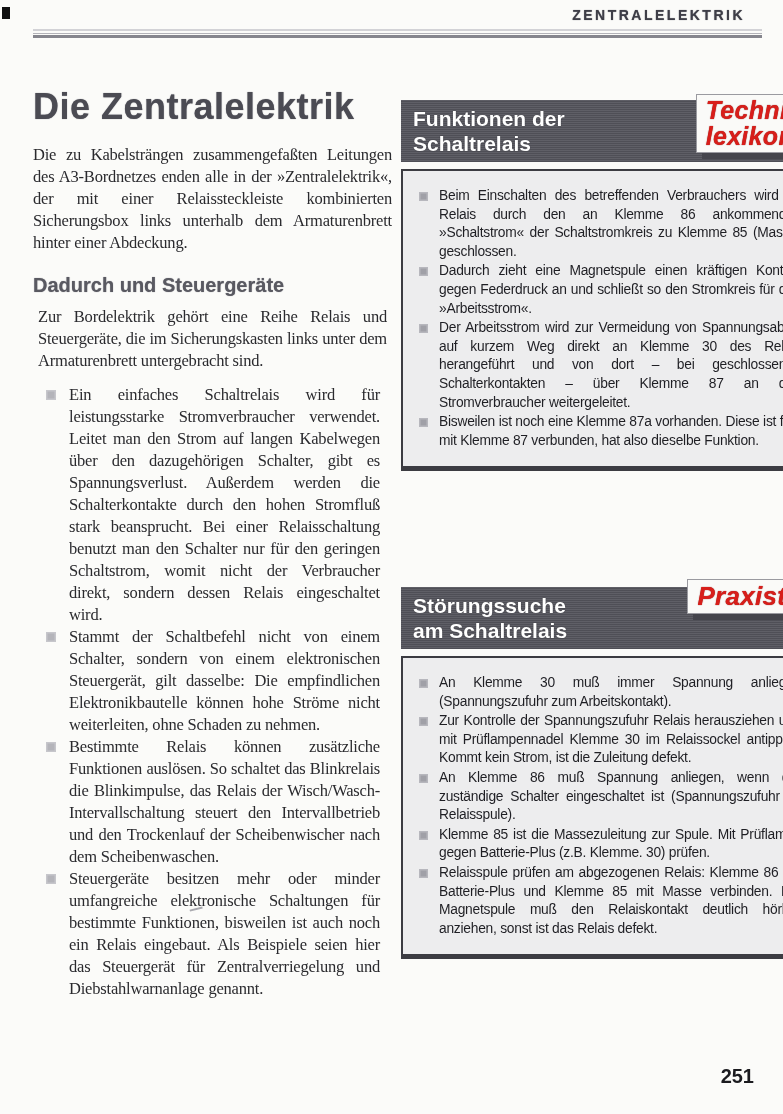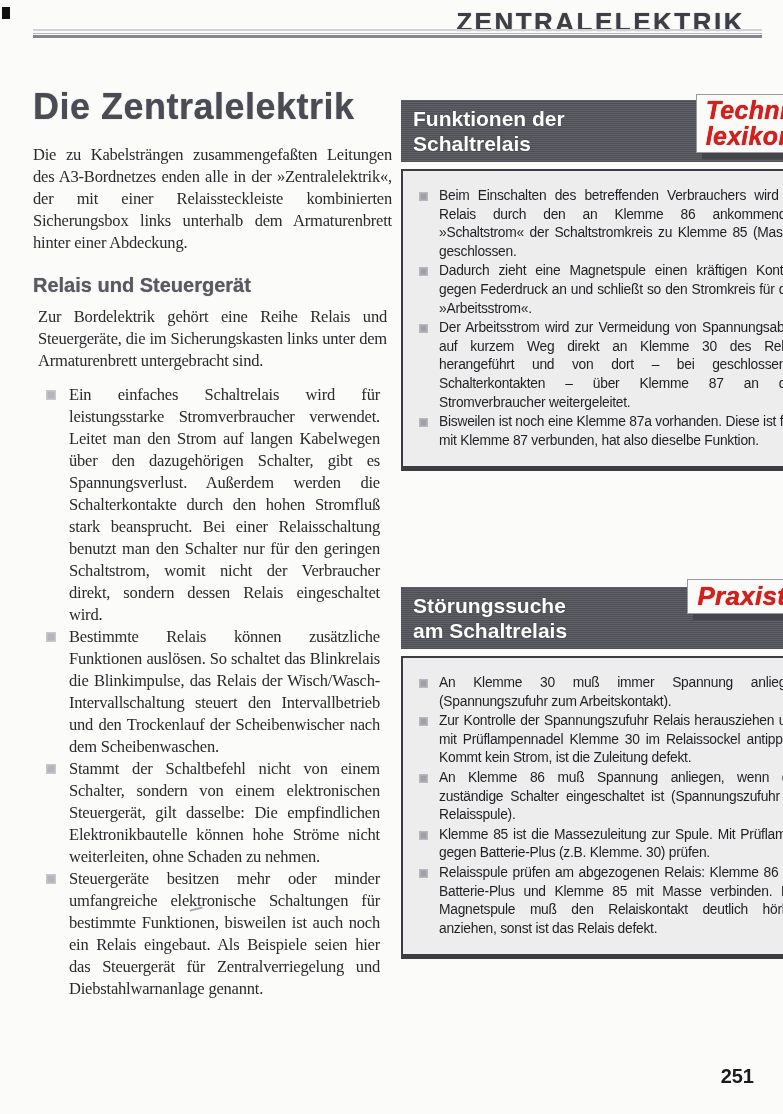--- a/index.html
+++ b/index.html
@@ -5,21 +5,21 @@
   html,body{margin:0;padding:0;}
   body{
     width:783px;height:1114px;position:relative;overflow:hidden;
     background:#fbfbf9;
     font-family:"Liberation Sans",sans-serif;
   }
   
   .corner-mark{position:absolute;left:2px;top:7px;width:8px;height:12px;background:#111;}
   .rh-text{
     position:absolute;top:7px;right:38px;
-    font-weight:bold;font-size:26px;letter-spacing:2.5px;
+    font-weight:bold;font-size:14px;letter-spacing:2.5px;
     color:#3e3e47;
     text-shadow:0 0 1px #6a6a72;
   }
   .rh-rule{
     position:absolute;left:33px;right:21px;top:29px;height:10px;
     background:linear-gradient(to bottom,
       #d2d2d6 0,#d2d2d6 1.5px,
       rgba(0,0,0,0) 1.5px,rgba(0,0,0,0) 3.5px,
       #b3b3b9 3.5px,#b3b3b9 5px,
       rgba(0,0,0,0) 5px,rgba(0,0,0,0) 6.5px,
@@ -103,26 +103,26 @@
 <body>
 
 <div class="corner-mark"></div>
 
 <span class="rh-text">ZENTRALELEKTRIK</span>
 <div class="rh-rule"></div>
 
 <main class="left-col">
   <h1 class="title">Die Zentralelektrik</h1>
   <p class="intro serif">Die zu Kabelsträngen zusammengefaßten Leitungen des A3-Bordnetzes enden alle in der »Zentralelektrik«, der mit einer Relaissteckleiste kombinierten Sicherungsbox links unterhalb dem Armaturenbrett hinter einer Abdeckung.</p>
-  <h2 class="sec-heading">Relais und Steuergerät</h2>
+  <h2 class="sec-heading">Dadurch und Steuergeräte</h2>
   <p class="lead serif">Zur Bordelektrik gehört eine Reihe Relais und Steuergeräte, die im Sicherungskasten links unter dem Armaturenbrett untergebracht sind.</p>
   <ul class="art-bullets serif">
     <li><span class="sq"></span><span>Ein einfaches Schaltrelais wird für leistungsstarke Stromverbraucher verwendet. Leitet man den Strom auf langen Kabelwegen über den dazugehörigen Schalter, gibt es Spannungsverlust. Außerdem werden die Schalterkontakte durch den hohen Stromfluß stark beansprucht. Bei einer Relaisschaltung benutzt man den Schalter nur für den geringen Schaltstrom, womit nicht der Verbraucher direkt, sondern dessen Relais eingeschaltet wird.</span></li>
+    <li><span class="sq"></span><span>Stammt der Schaltbefehl nicht von einem Schalter, sondern von einem elektronischen Steuergerät, gilt dasselbe: Die empfindlichen Elektronikbautelle können hohe Ströme nicht weiterleiten, ohne Schaden zu nehmen.</span></li>
     <li><span class="sq"></span><span>Bestimmte Relais können zusätzliche Funktionen auslösen. So schaltet das Blinkrelais die Blinkimpulse, das Relais der Wisch/Wasch-Intervallschaltung steuert den Intervallbetrieb und den Trockenlauf der Scheibenwischer nach dem Scheibenwaschen.</span></li>
-    <li><span class="sq"></span><span>Stammt der Schaltbefehl nicht von einem Schalter, sondern von einem elektronischen Steuergerät, gilt dasselbe: Die empfindlichen Elektronikbautelle können hohe Ströme nicht weiterleiten, ohne Schaden zu nehmen.</span></li>
     <li><span class="sq"></span><span>Steuergeräte besitzen mehr oder minder umfangreiche elektronische Schaltungen für bestimmte Funktionen, bisweilen ist auch noch ein Relais eingebaut. Als Beispiele seien hier das Steuergerät für Zentralverriegelung und Diebstahlwarnanlage genannt.</span></li>
   </ul>
 </main>
 
 <div class="smudge"></div>
 
 <aside class="infobox" id="box1">
   <div class="ib-header">
     <span>Funktionen der</span><br>
     <span>Schaltrelais</span>

